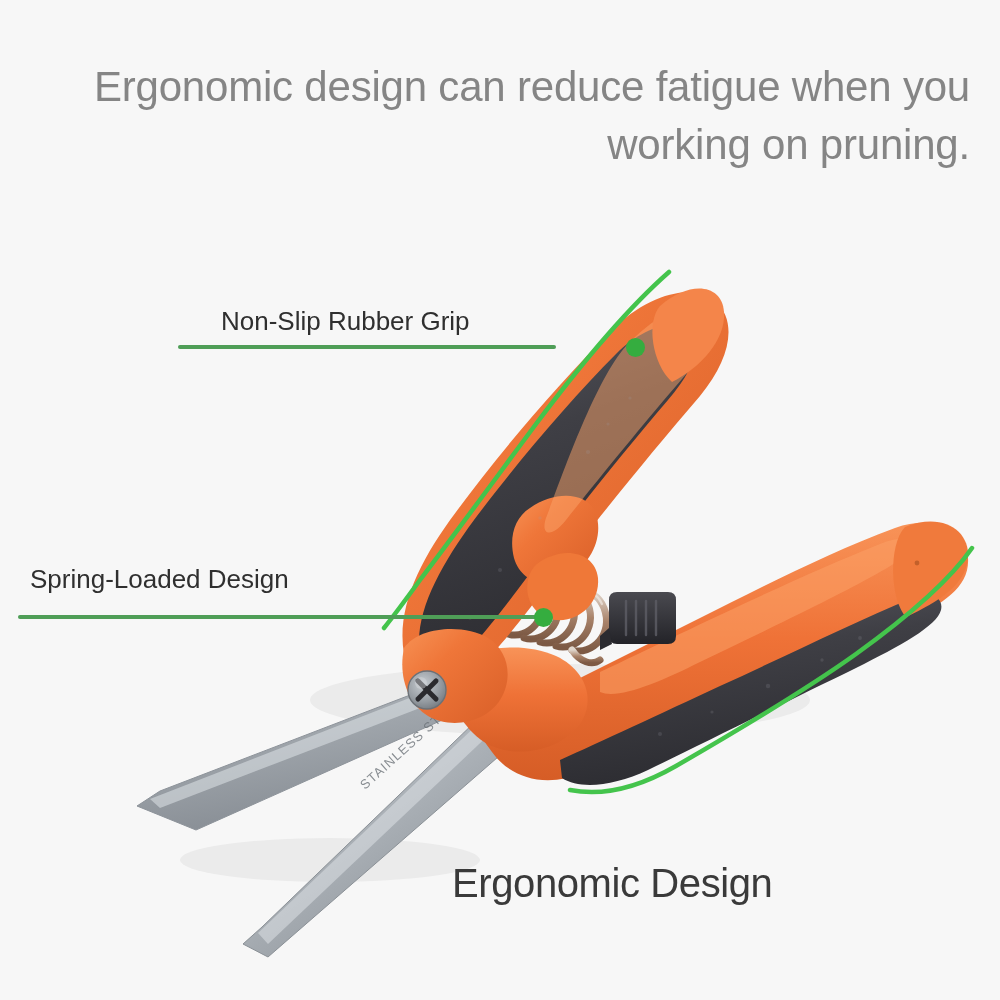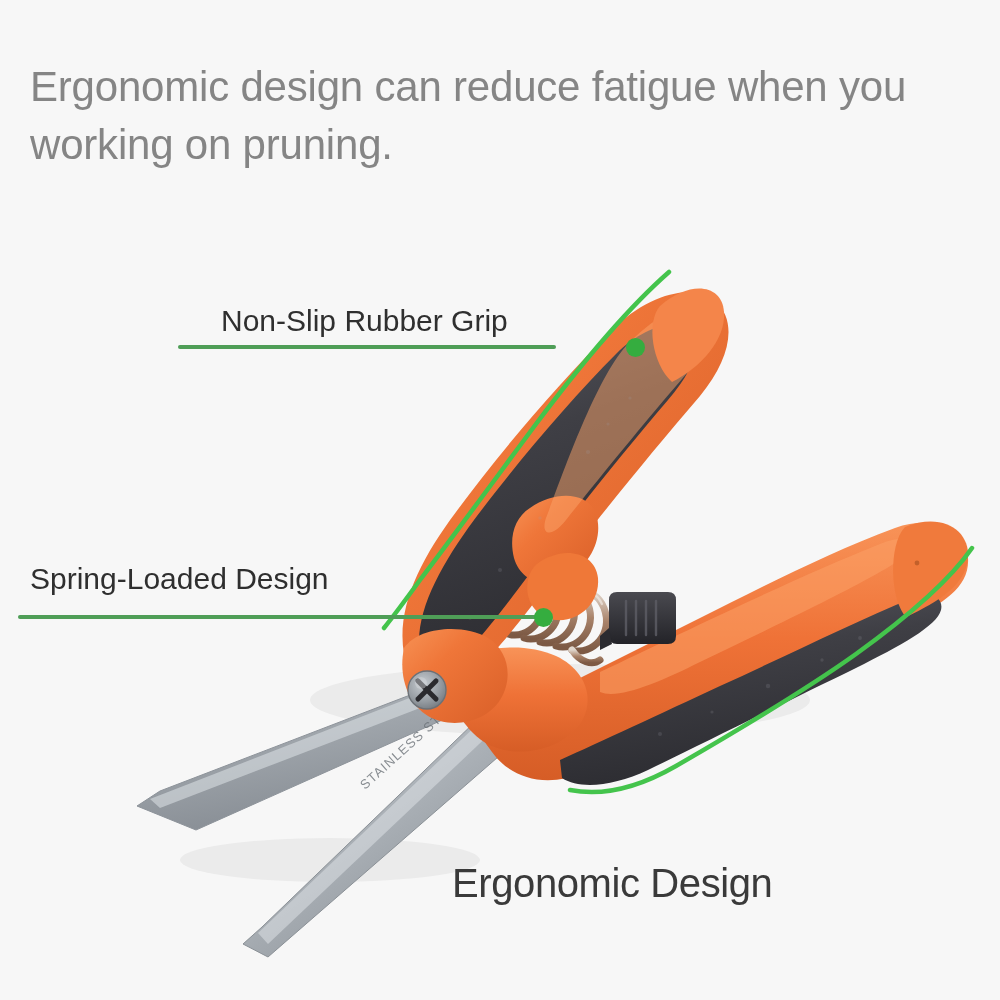--- a/index.html
+++ b/index.html
@@ -15,21 +15,21 @@
     overflow: hidden;
     font-family: "Liberation Sans", sans-serif;
   }
 
   
   #headline {
     position: absolute;
     left: 30px;
     top: 58px;
     width: 940px;
-    text-align: left;
+    text-align: right;
     color: #858585;
     font-size: 42px;
     line-height: 58px;
     font-family: "Liberation Sans", sans-serif;
     letter-spacing: -0.2px;
     white-space: pre-line;
   }
 
   
   #caption {
@@ -39,21 +39,21 @@
     color: #3a3a3a;
     font-size: 40px;
     line-height: 62px;
     letter-spacing: -0.4px;
   }
 
   
   .callout-label {
     position: absolute;
     color: #2f2f2f;
-    font-size: 30px;
+    font-size: 26px;
     line-height: 36px;
     white-space: nowrap;
   }
   #label-grip  { left: 221px; top: 303px; }
   #label-spring{ left: 30px;  top: 561px; }
 
   .leader-line {
     position: absolute;
     height: 4px;
     background: #4f9e57;

